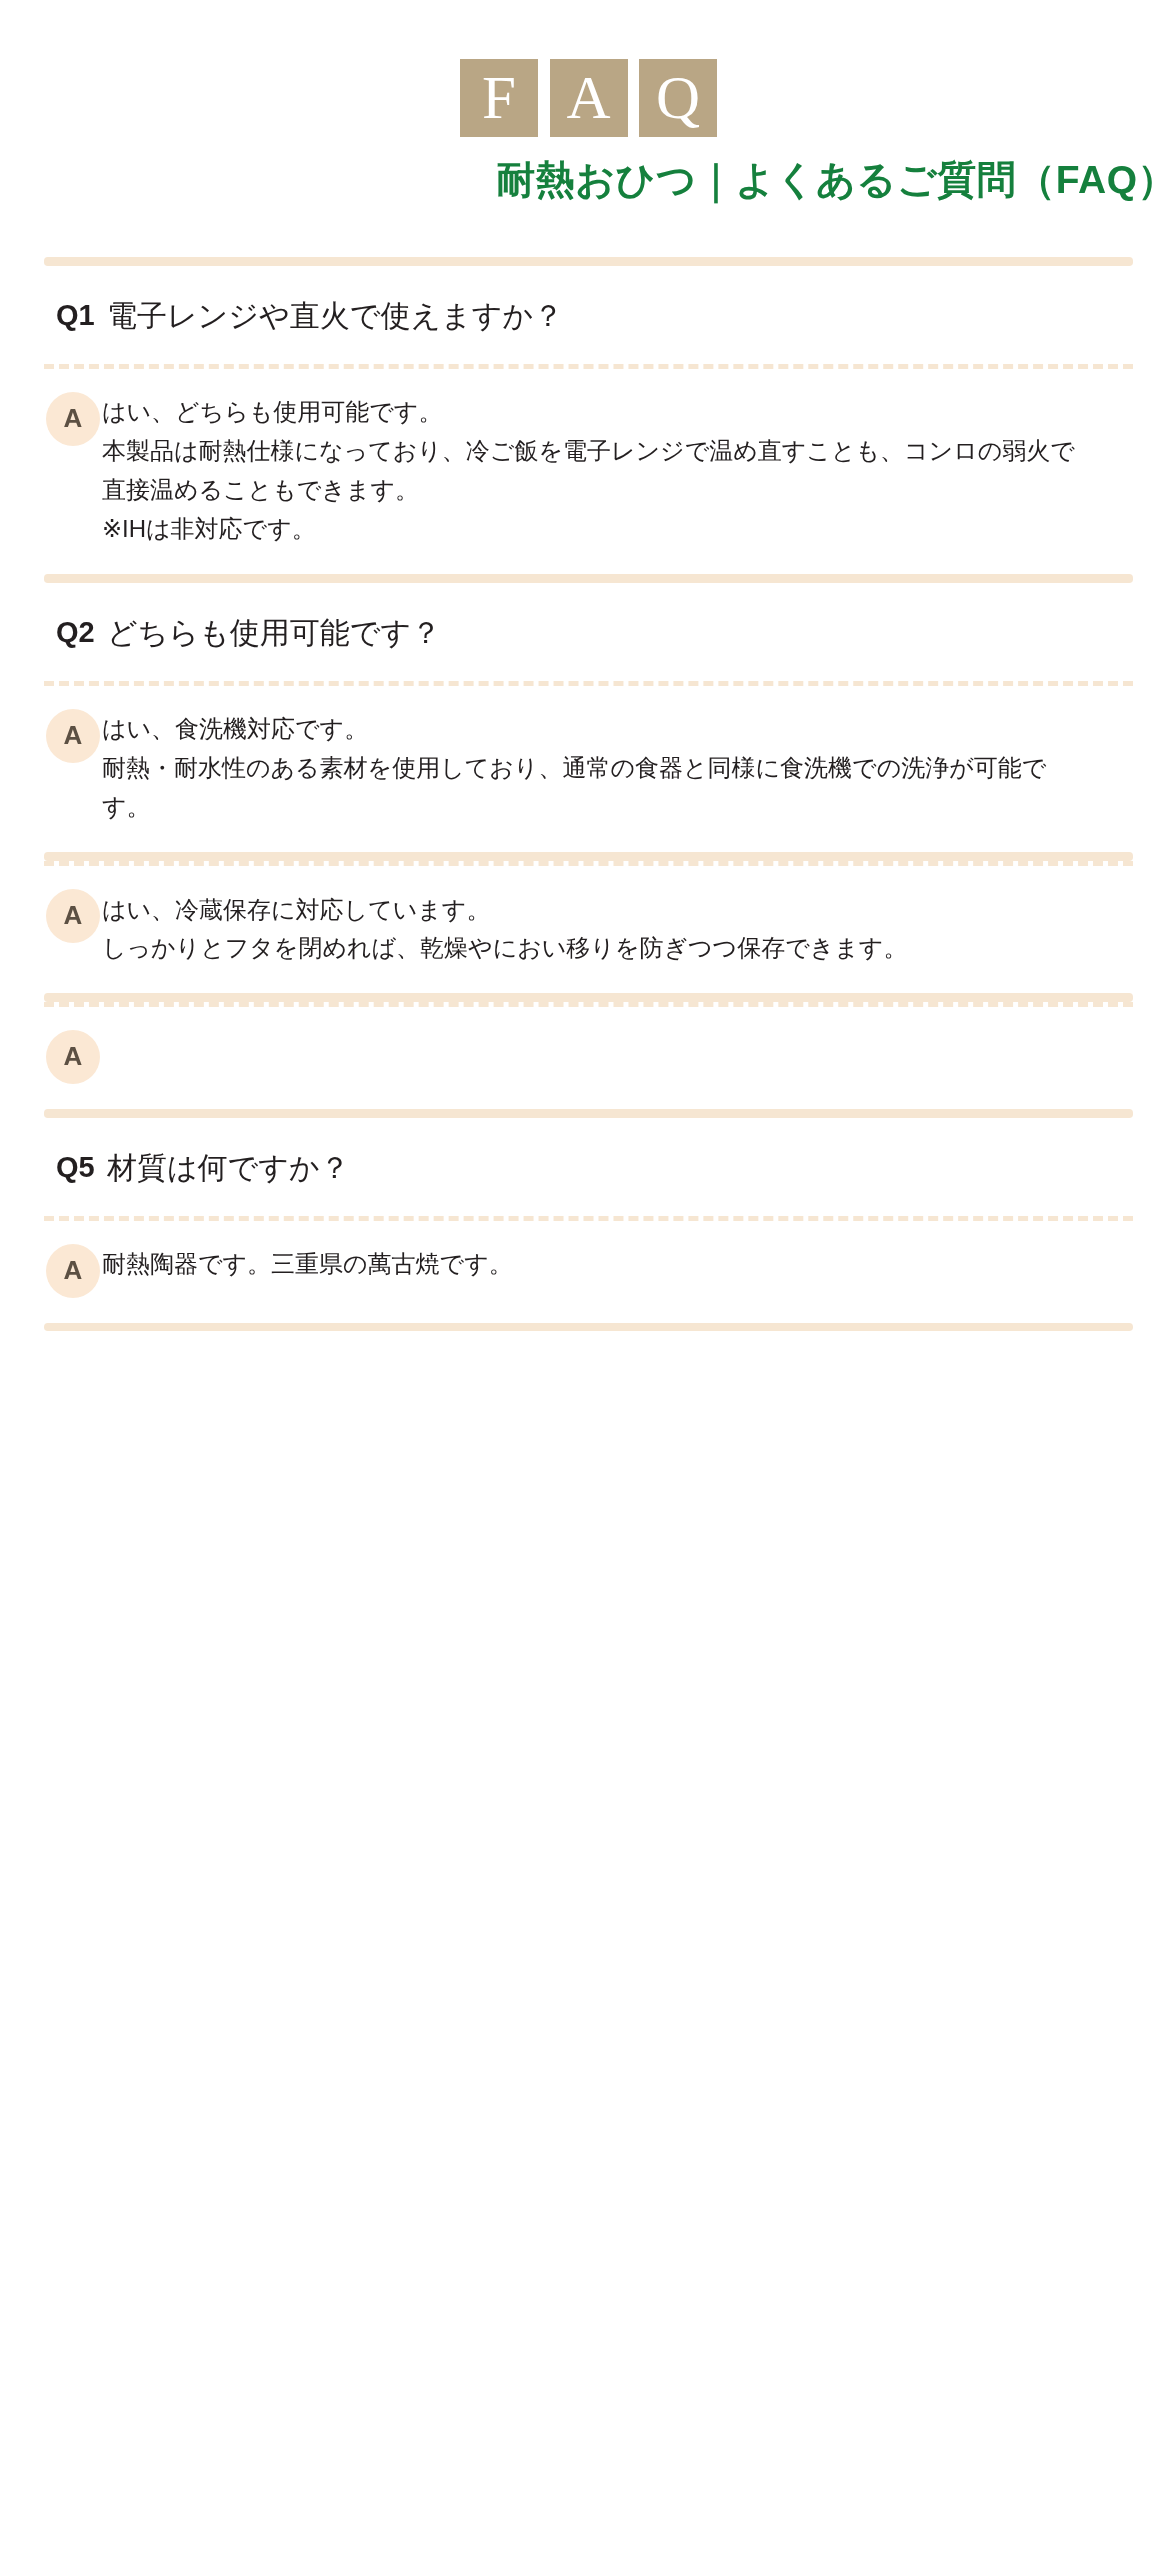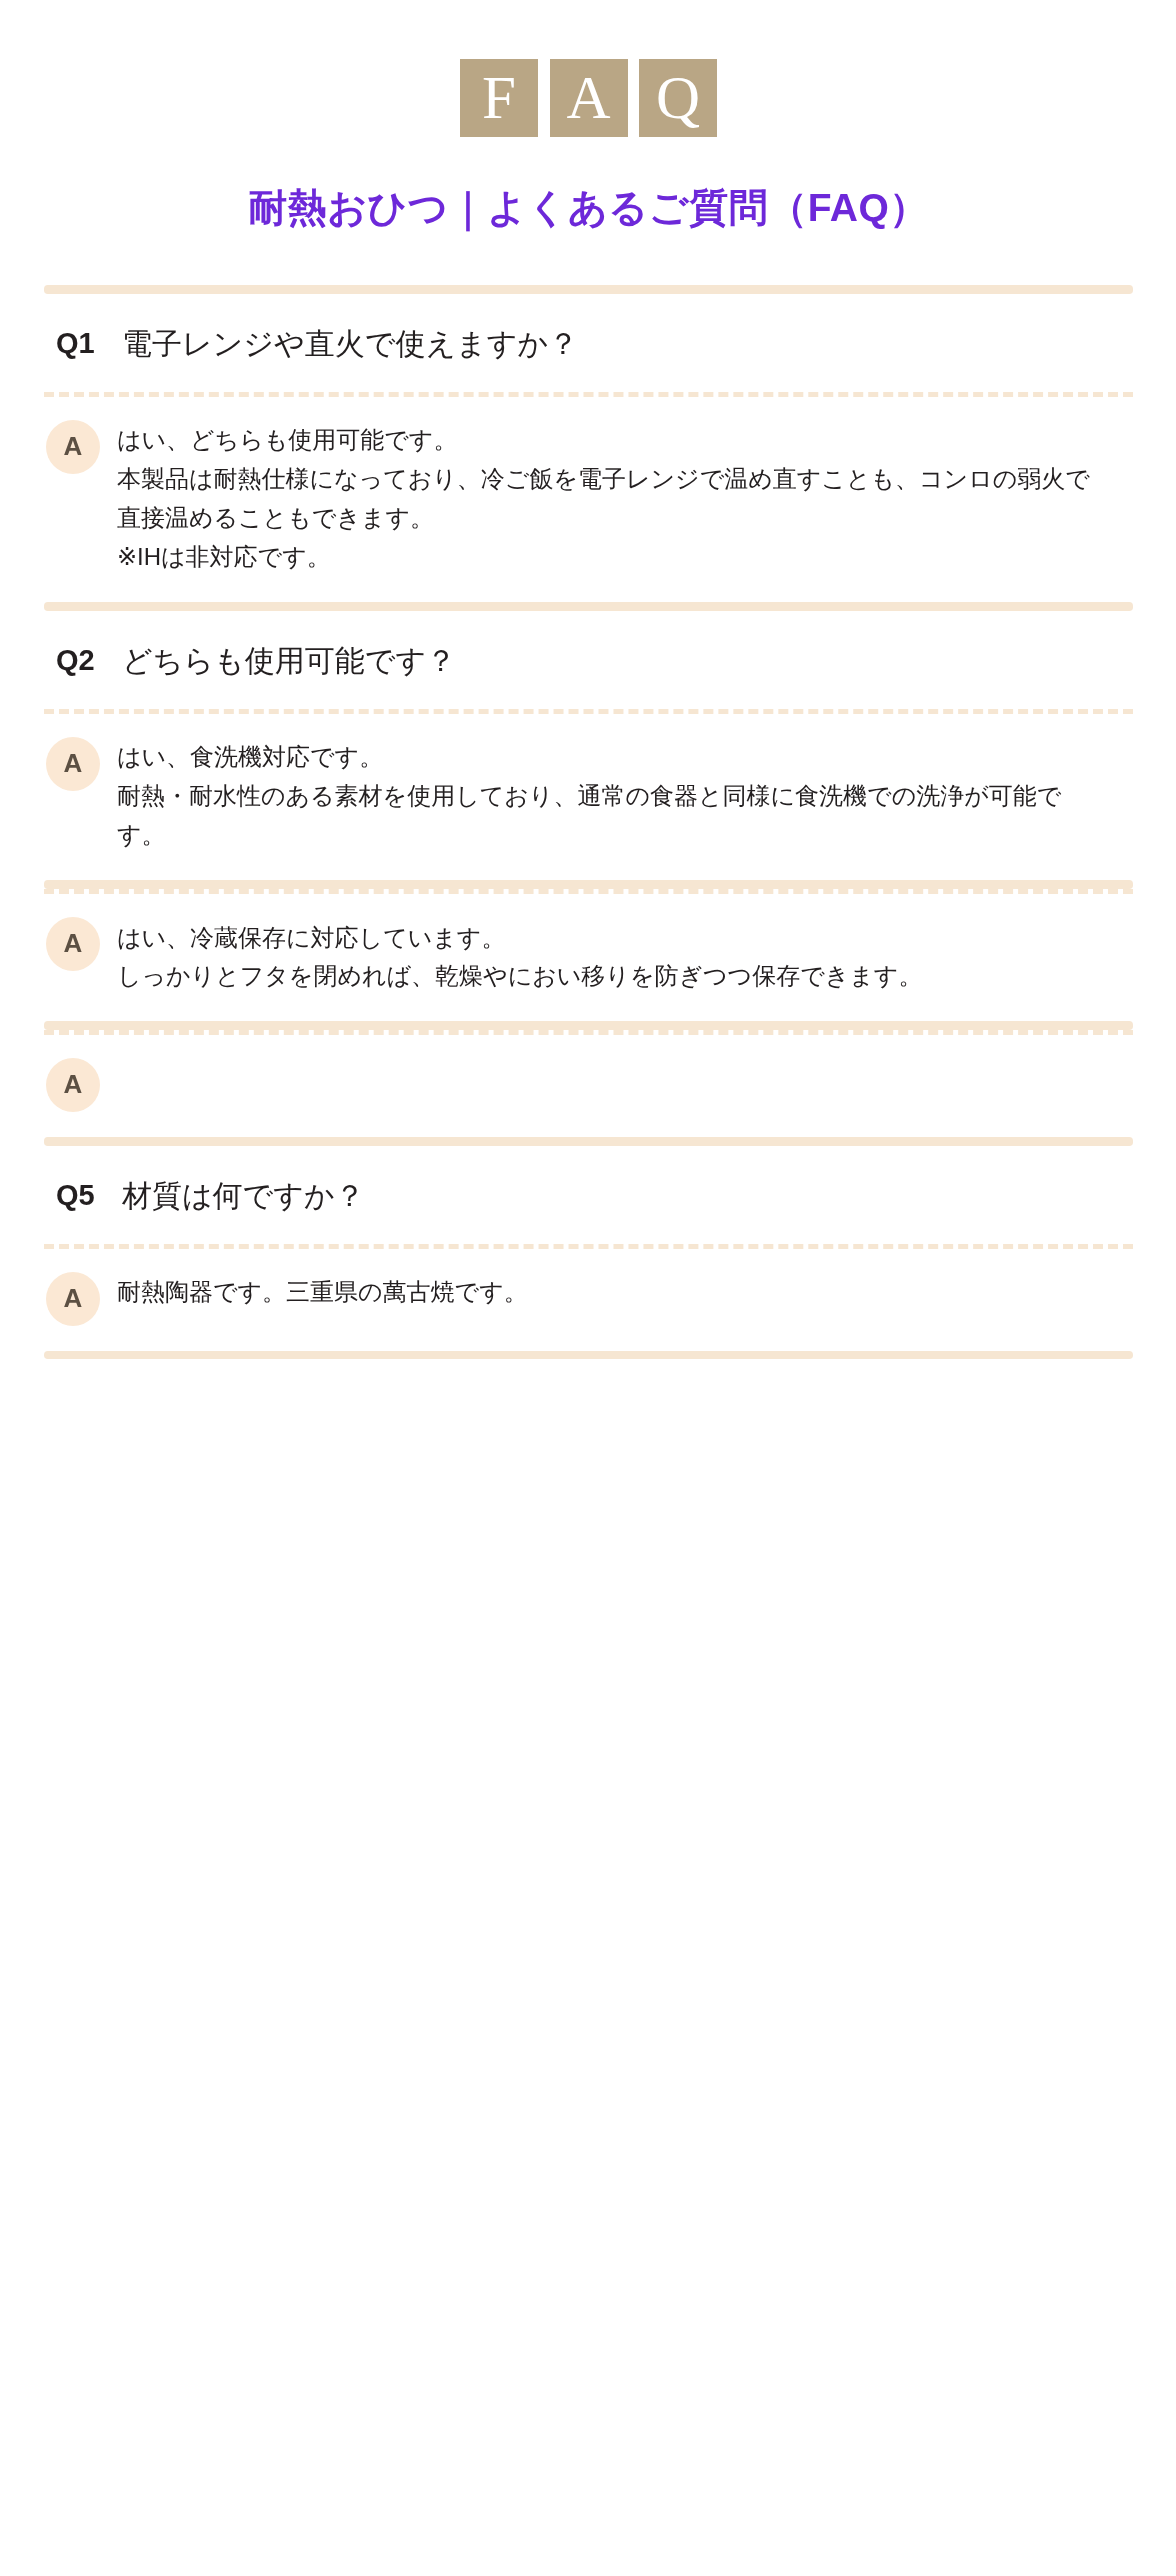--- a/index.html
+++ b/index.html
@@ -38,26 +38,26 @@
     color: #ffffff;
     font-size: 61px;
     line-height: 78px;
     text-align: center;
     font-family: "Liberation Serif", "DejaVu Serif", serif;
     font-weight: 400;
     letter-spacing: 0;
   }
 
   .page-title {
-    margin-top: 44px;
-    text-align: center;
+    margin-top: 16px;
+    text-align: right;
     font-size: 39px;
     font-weight: 700;
     letter-spacing: 0.5px;
-    color: #6d28d9;
+    color: #15803d;
   }
 
   
   .faq-list {
     margin-top: 50px;
     padding: 0 44px;
   }
 
   .faq-item { margin-bottom: 0; }
 
@@ -70,21 +70,21 @@
 
   .rule-dashed {
     height: 0;
     border-top: 5.7px dashed #f6e6d2;
     margin: 0;
   }
 
   .qa-row {
     display: flex;
     align-items: flex-start;
-    gap: 17px;
+    gap: 2px;
   }
 
   .q-row { padding: 23px 0 21px 1.9px; align-items: center; }
   .a-row { padding: 23px 0 25px 1.9px; }
 
   .badge {
     flex: 0 0 auto;
     width: 54px;
     height: 54px;
     border-radius: 50%;

